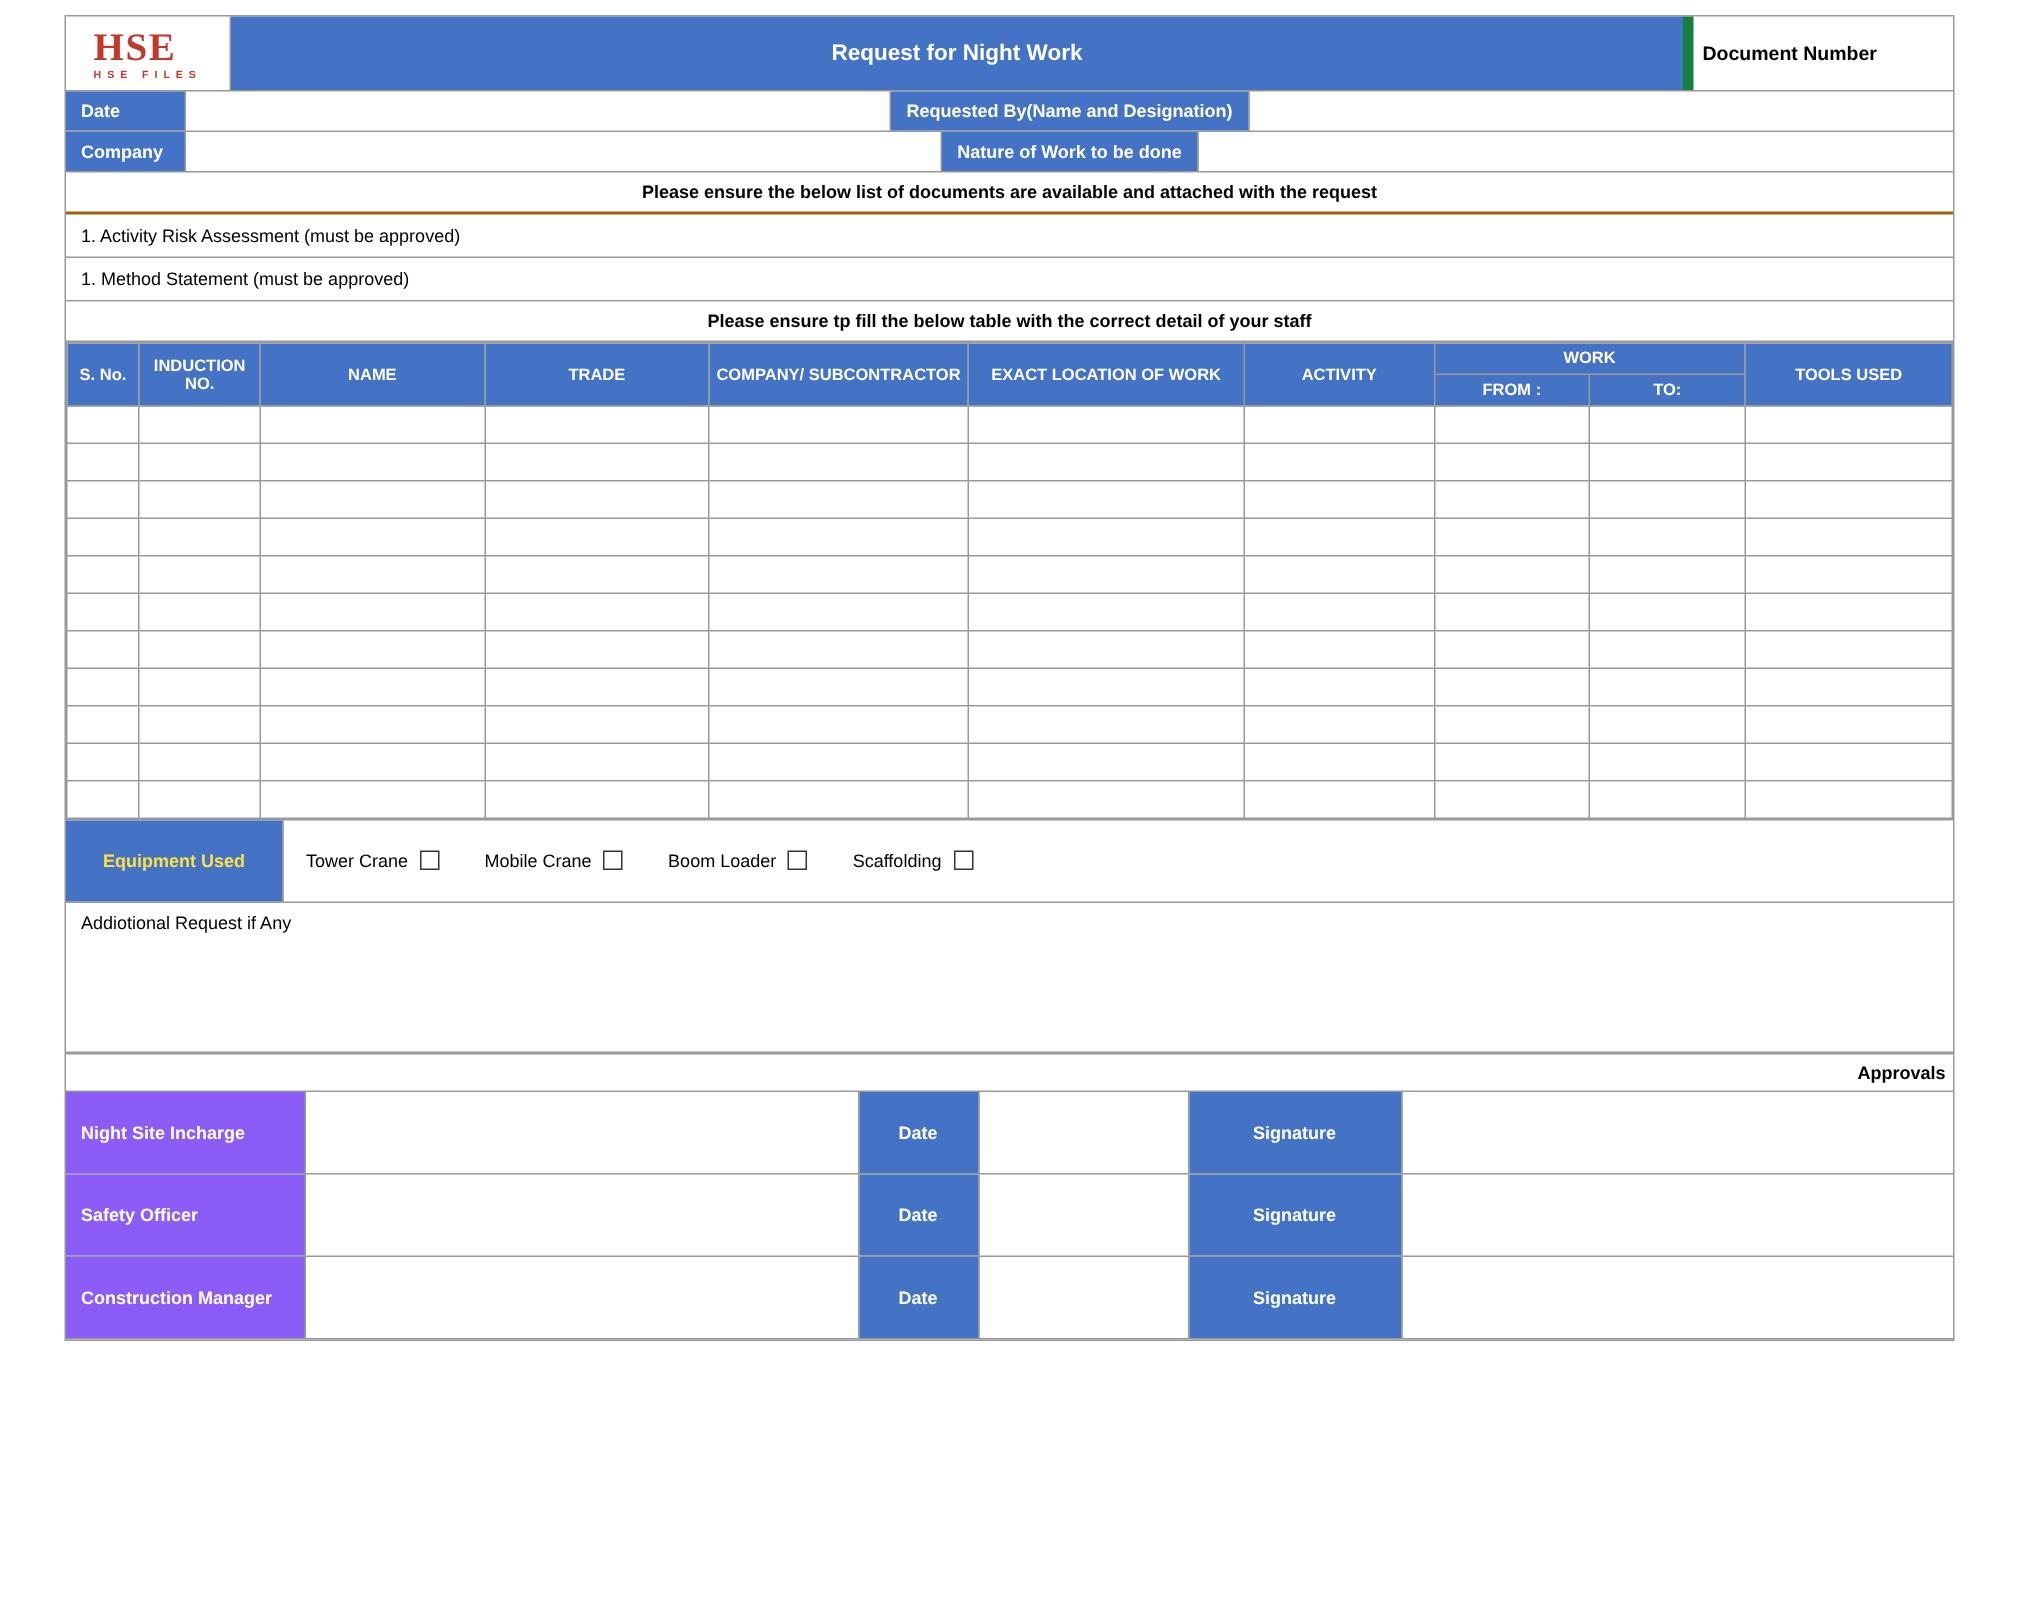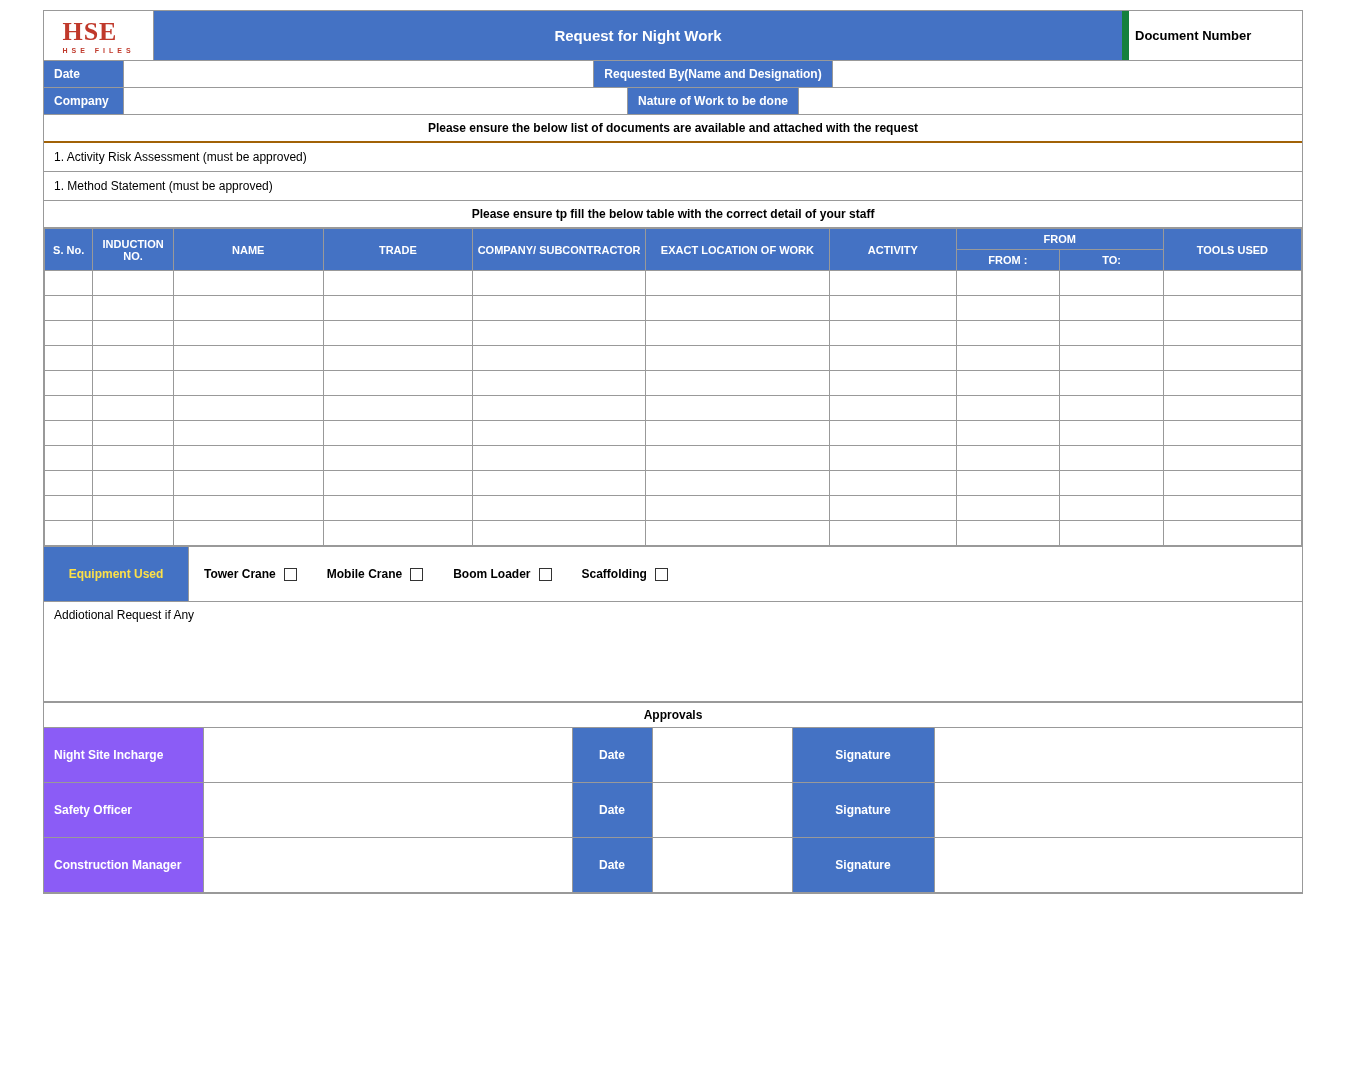--- a/index.html
+++ b/index.html
@@ -44,29 +44,29 @@
     .staff-table .col-from { width: 90px; }
     .staff-table .col-to { width: 90px; }
     .staff-table .col-tools { width: 120px; }
 
     .th-time { background: #4472c4; }
 
     
     .equipment-row { display: flex; align-items: center; border-top: 1px solid #999; border-bottom: 1px solid #999; }
     .equip-label { background: #4472c4; color: #fde047; font-weight: bold; padding: 20px 10px; min-width: 145px; text-align: center; border-right: 1px solid #999; }
     .equip-items { display: flex; align-items: center; padding: 6px 15px; gap: 30px; flex: 1; }
-    .equip-item { display: flex; align-items: center; gap: 8px; font-size: 12px; font-weight: bold; }
+    .equip-item { display: flex; gap: 8px; font-size: 12px; }
     .checkbox { width: 13px; height: 13px; border: 1px solid #333; display: inline-block; }
 
     
     .additional-section { padding: 6px 10px; border-bottom: 1px solid #999; min-height: 100px; }
     .additional-title { font-weight: normal; font-size: 12px; margin-bottom: 60px; }
 
     
-    .approvals-header { text-align: center; font-weight: bold; font-size: 12px; padding: 5px; border-bottom: 1px solid #999; border-top: 1px solid #999; background: #fff; }
+    .approvals-header { text-align: right; font-weight: bold; font-size: 12px; padding: 5px; border-bottom: 1px solid #999; border-top: 1px solid #999; background: #fff; }
     
     .approval-row { display: flex; border-bottom: 1px solid #999; }
     .approval-role { background: #8b5cf6; color: #fff; font-weight: bold; padding: 20px 10px; width: 160px; min-width: 160px; border-right: 1px solid #999; font-size: 12px; display: flex; align-items: center; }
     .approval-name { flex: 1; padding: 6px; border-right: 1px solid #999; }
     .approval-date-label { background: #4472c4; color: #fff; font-weight: bold; padding: 8px 10px; width: 80px; border-right: 1px solid #999; display: flex; align-items: center; justify-content: center; }
     .approval-date-value { width: 140px; padding: 6px; border-right: 1px solid #999; }
     .approval-sig-label { background: #4472c4; color: #fff; font-weight: bold; padding: 8px 10px; width: 142px; border-right: 1px solid #999; display: flex; align-items: center; justify-content: center; }
     .approval-sig-value { flex: 1; padding: 6px; }
 
     .outer-border { border: 1px solid #999; }
@@ -120,21 +120,21 @@
     <table class="staff-table">
       <thead>
         <tr>
           <th rowspan="2" class="col-sno">S. No.</th>
           <th rowspan="2" class="col-induction">INDUCTION NO.</th>
           <th rowspan="2" class="col-name">NAME</th>
           <th rowspan="2" class="col-trade">TRADE</th>
           <th rowspan="2" class="col-company">COMPANY/ SUBCONTRACTOR</th>
           <th rowspan="2" class="col-location">EXACT LOCATION OF WORK</th>
           <th rowspan="2" class="col-activity">ACTIVITY</th>
-          <th colspan="2" class="th-time">FROM</th>
+          <th colspan="2" class="th-time">WORK</th>
           <th rowspan="2" class="col-tools">TOOLS USED</th>
         </tr>
         <tr>
           <th class="col-from">FROM :</th>
           <th class="col-to">TO:</th>
         </tr>
       </thead>
       <tbody id="staff-tbody">
       <tr>
             <td></td>

